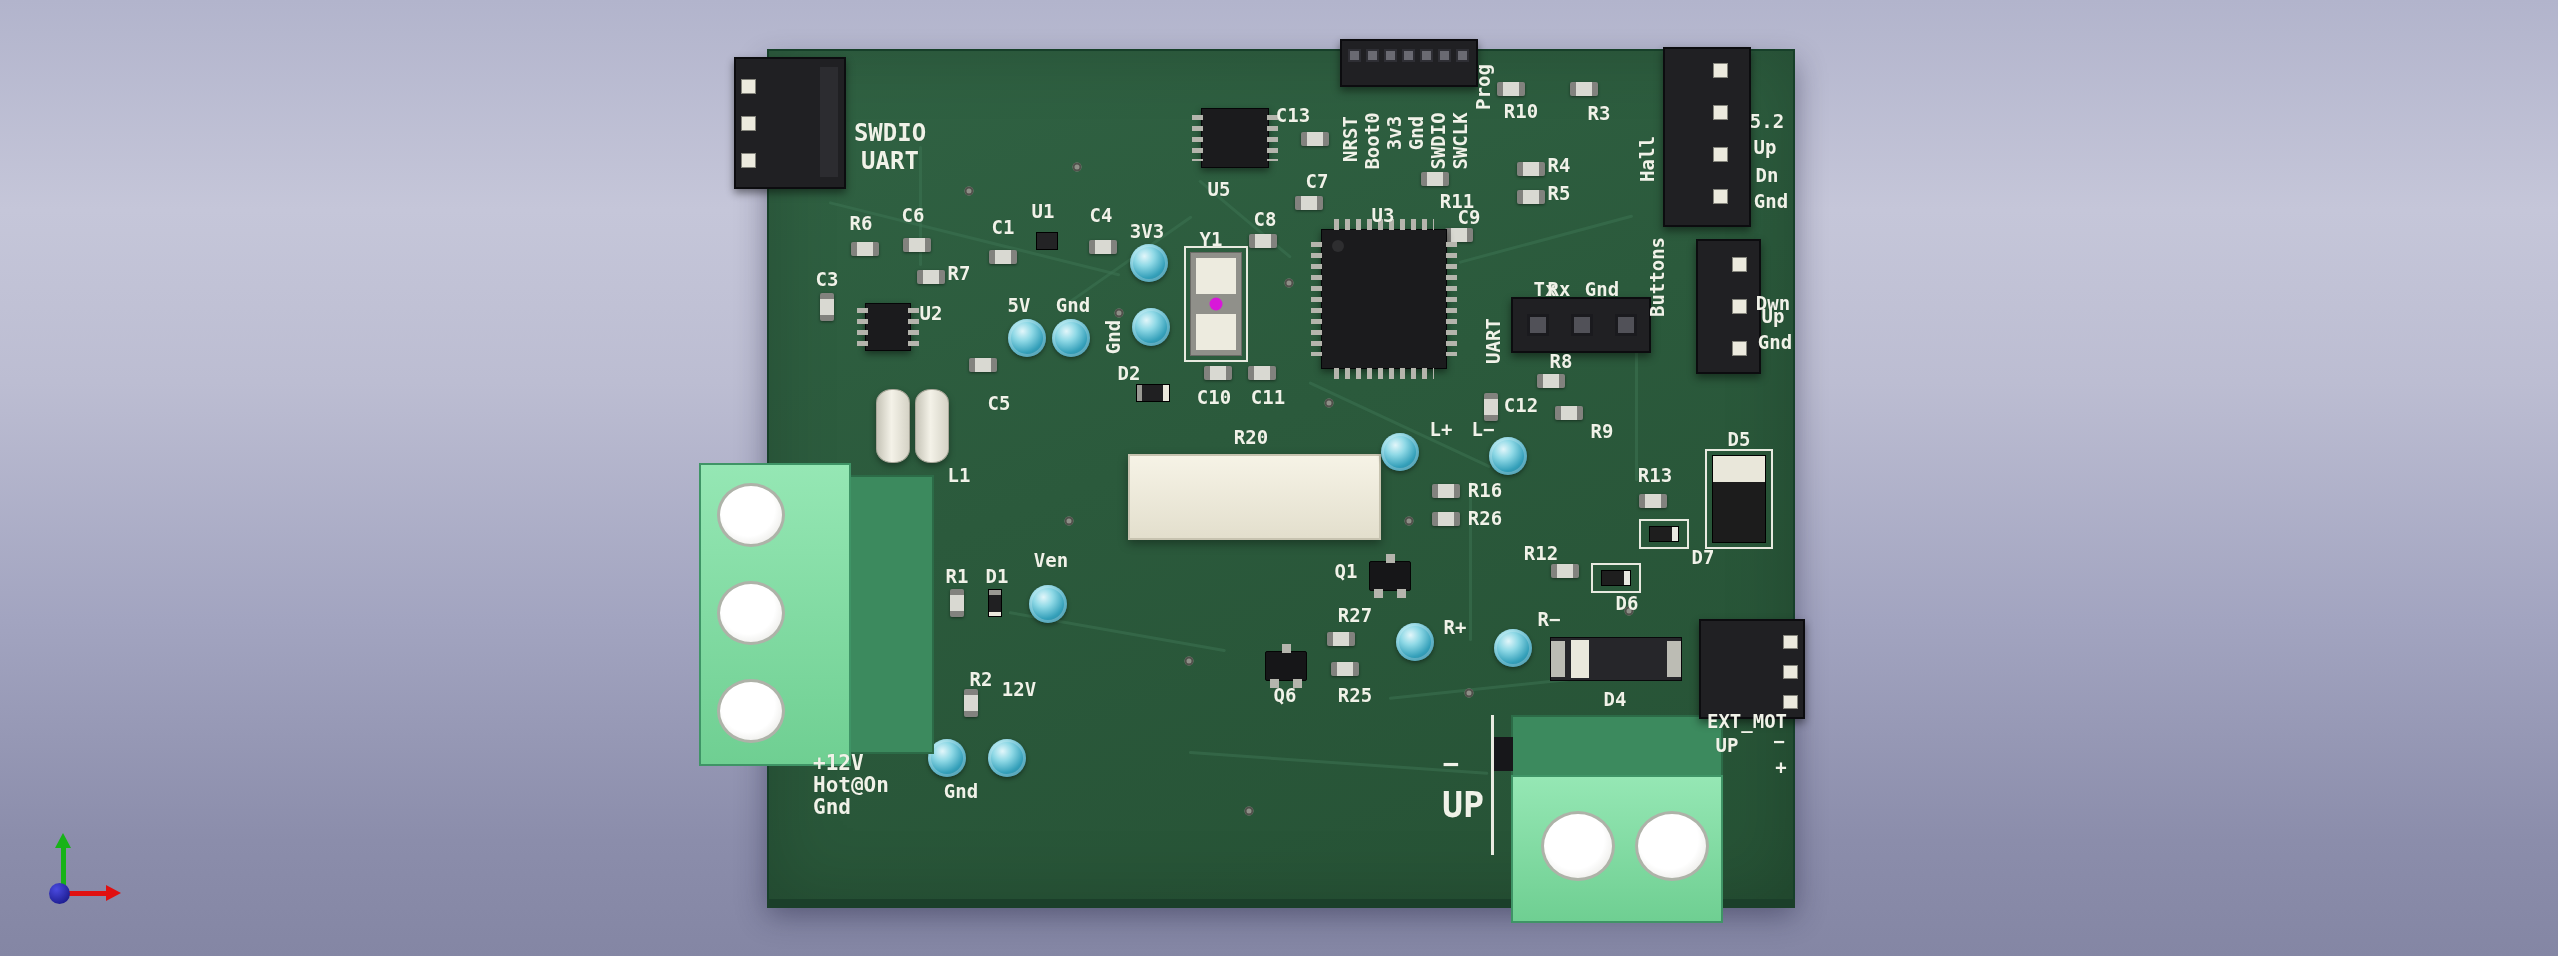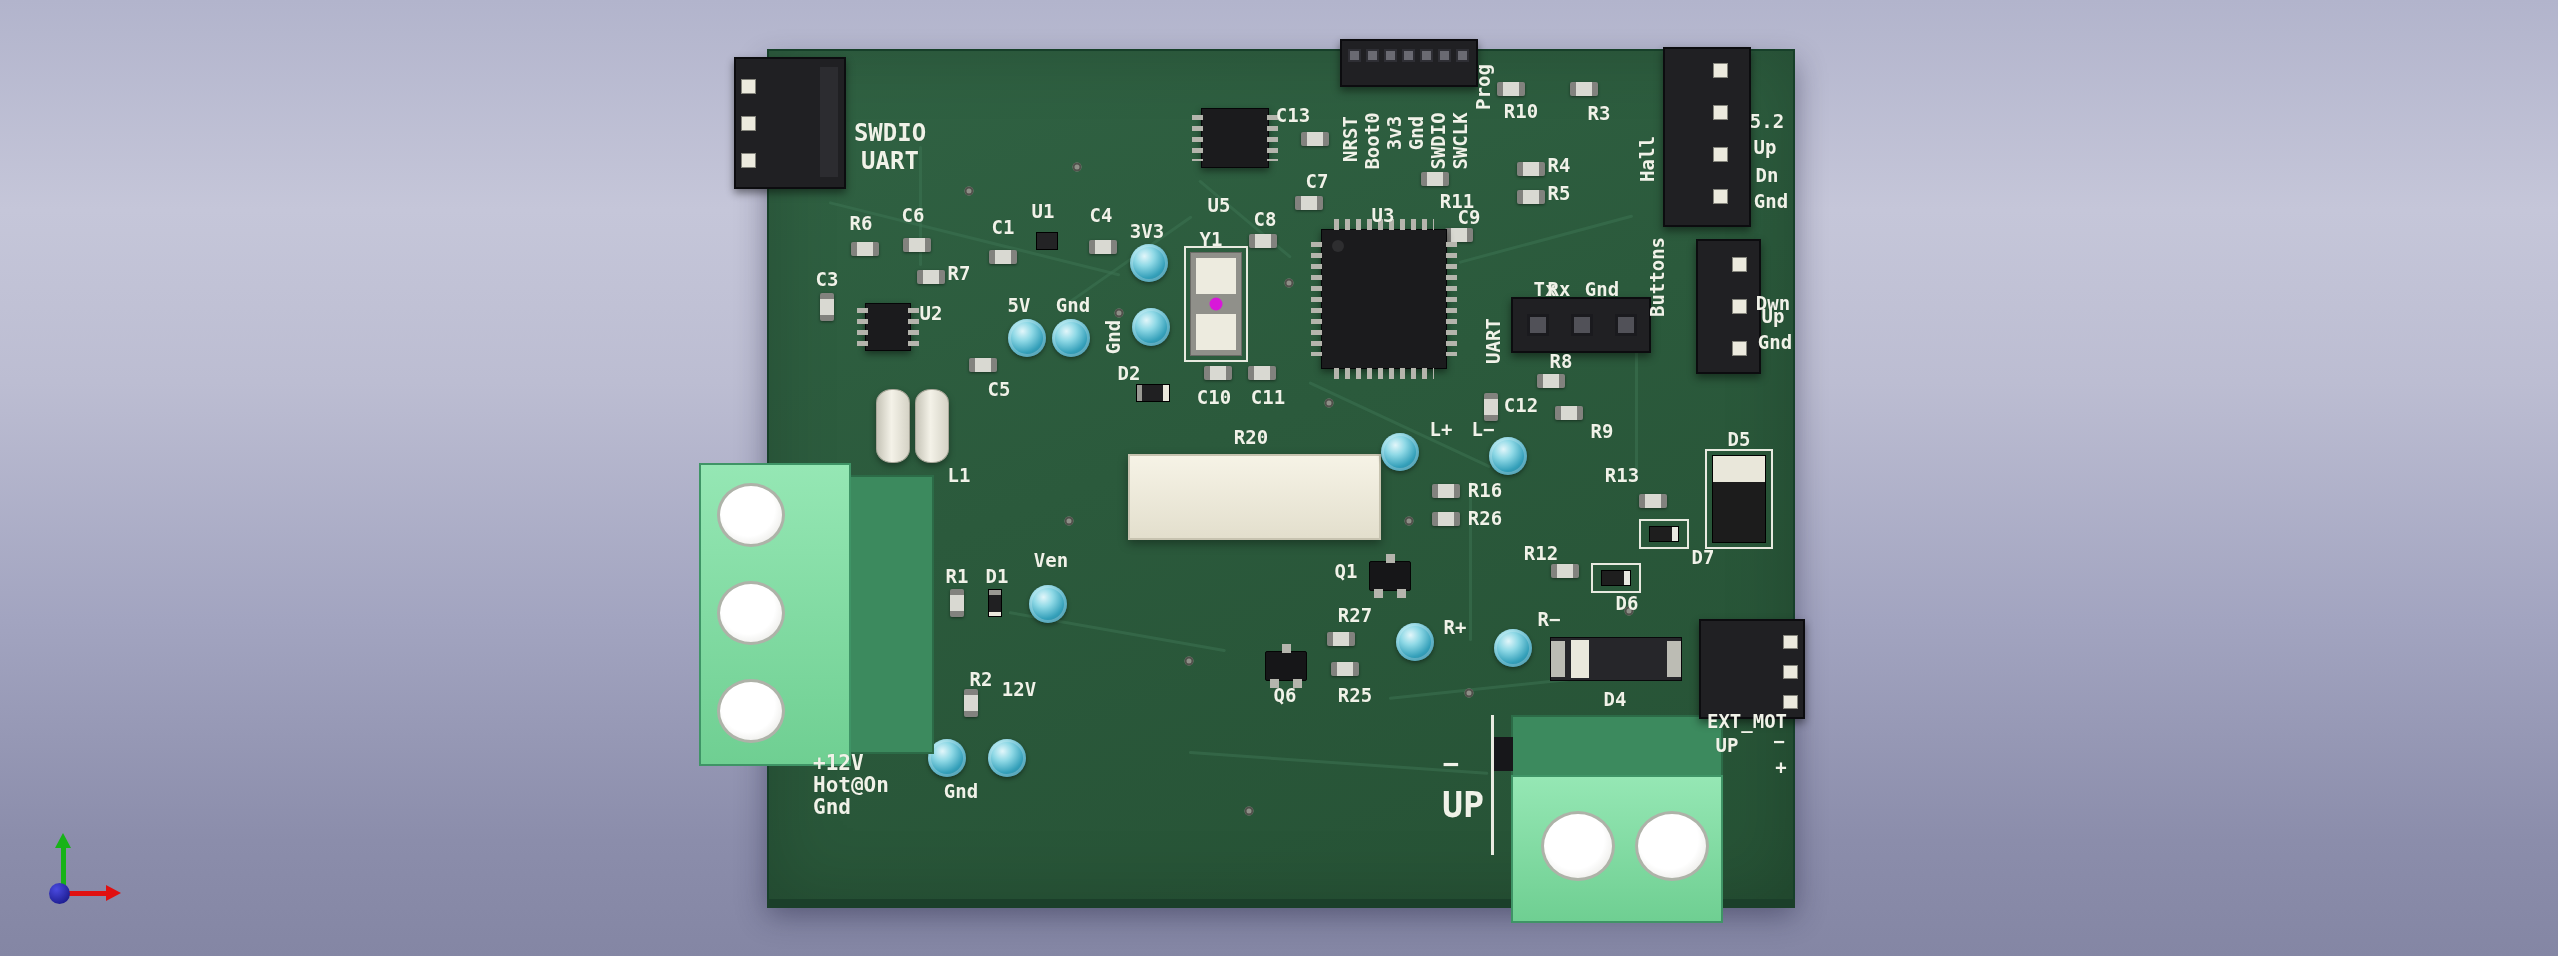--- a/index.html
+++ b/index.html
@@ -287,52 +287,52 @@
     <span class="sk" style="left:688px;top:150px">R11</span>
     <span class="sk rot" style="left:888px;top:226px">Buttons</span>
     <span class="sk" style="left:1004px;top:252px">Dwn</span>
     <span class="sk" style="left:1004px;top:265px">Up</span>
     <span class="sk" style="left:1006px;top:291px">Gnd</span>
     <span class="sk" style="left:776px;top:238px">Tx</span>
     <span class="sk" style="left:790px;top:238px">Rx</span>
     <span class="sk" style="left:833px;top:238px">Gnd</span>
     <span class="sk rot" style="left:724px;top:290px">UART</span>
     <span class="sk" style="left:524px;top:64px">C13</span>
-    <span class="sk" style="left:450px;top:154px">U5</span>
+    <span class="sk" style="left:450px;top:138px">U5</span>
     <span class="sk" style="left:548px;top:130px">C7</span>
     <span class="sk" style="left:614px;top:164px">U3</span>
     <span class="sk" style="left:700px;top:166px">C9</span>
     <span class="sk" style="left:496px;top:168px">C8</span>
     <span class="sk" style="left:92px;top:172px">R6</span>
     <span class="sk" style="left:144px;top:164px">C6</span>
     <span class="sk" style="left:234px;top:176px">C1</span>
     <span class="sk" style="left:274px;top:160px">U1</span>
     <span class="sk" style="left:332px;top:164px">C4</span>
     <span class="sk" style="left:378px;top:180px">3V3</span>
     <span class="sk" style="left:190px;top:222px">R7</span>
     <span class="sk" style="left:58px;top:228px">C3</span>
     <span class="sk" style="left:162px;top:262px">U2</span>
     <span class="sk" style="left:250px;top:254px">5V</span>
     <span class="sk" style="left:304px;top:254px">Gnd</span>
     <span class="sk rot" style="left:344px;top:286px">Gnd</span>
     <span class="sk" style="left:442px;top:188px">Y1</span>
-    <span class="sk" style="left:230px;top:338px">C5</span>
+    <span class="sk" style="left:230px;top:352px">C5</span>
     <span class="sk" style="left:190px;top:424px">L1</span>
     <span class="sk" style="left:360px;top:322px">D2</span>
     <span class="sk" style="left:445px;top:346px">C10</span>
     <span class="sk" style="left:499px;top:346px">C11</span>
     <span class="sk" style="left:752px;top:354px">C12</span>
     <span class="sk" style="left:792px;top:310px">R8</span>
     <span class="sk" style="left:833px;top:380px">R9</span>
     <span class="sk" style="left:672px;top:378px">L+</span>
     <span class="sk" style="left:714px;top:378px">L−</span>
     <span class="sk" style="left:482px;top:386px">R20</span>
     <span class="sk" style="left:716px;top:439px">R16</span>
     <span class="sk" style="left:716px;top:467px">R26</span>
-    <span class="sk" style="left:853px;top:424px">R13</span>
+    <span class="sk" style="left:886px;top:424px">R13</span>
     <span class="sk" style="left:970px;top:388px">D5</span>
     <span class="sk" style="left:934px;top:506px">D7</span>
     <span class="sk" style="left:858px;top:552px">D6</span>
     <span class="sk" style="left:772px;top:502px">R12</span>
     <span class="sk" style="left:282px;top:509px">Ven</span>
     <span class="sk" style="left:188px;top:525px">R1</span>
     <span class="sk" style="left:228px;top:525px">D1</span>
     <span class="sk" style="left:577px;top:520px">Q1</span>
     <span class="sk" style="left:586px;top:564px">R27</span>
     <span class="sk" style="left:686px;top:576px">R+</span>

